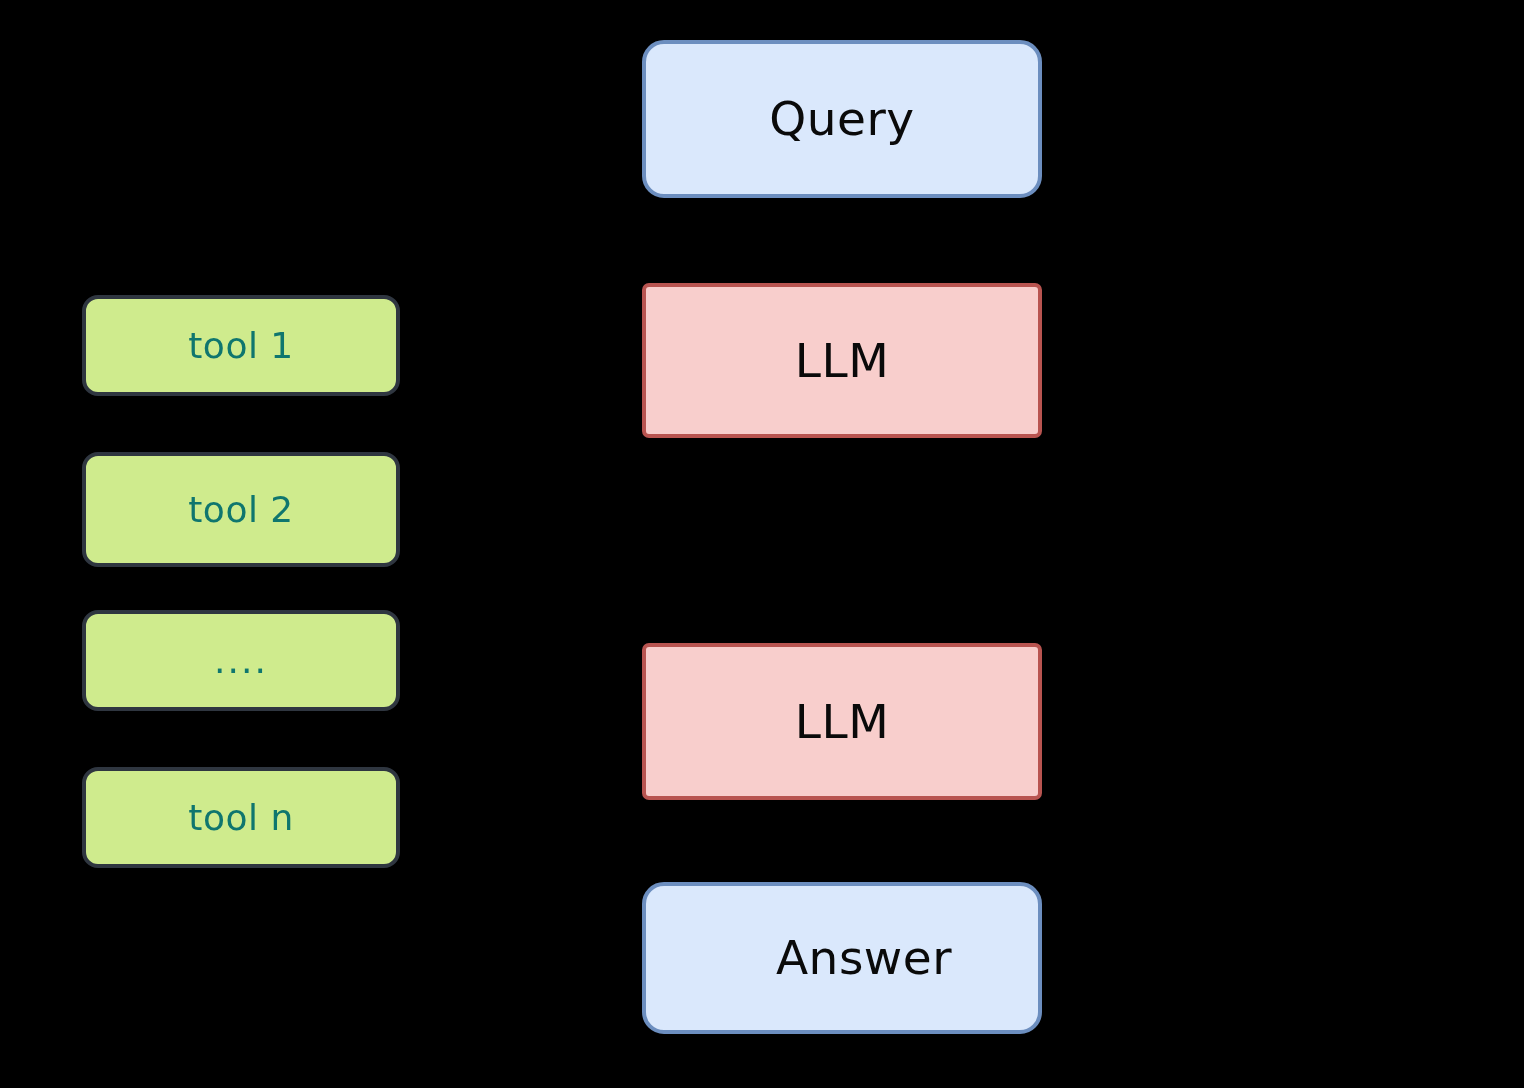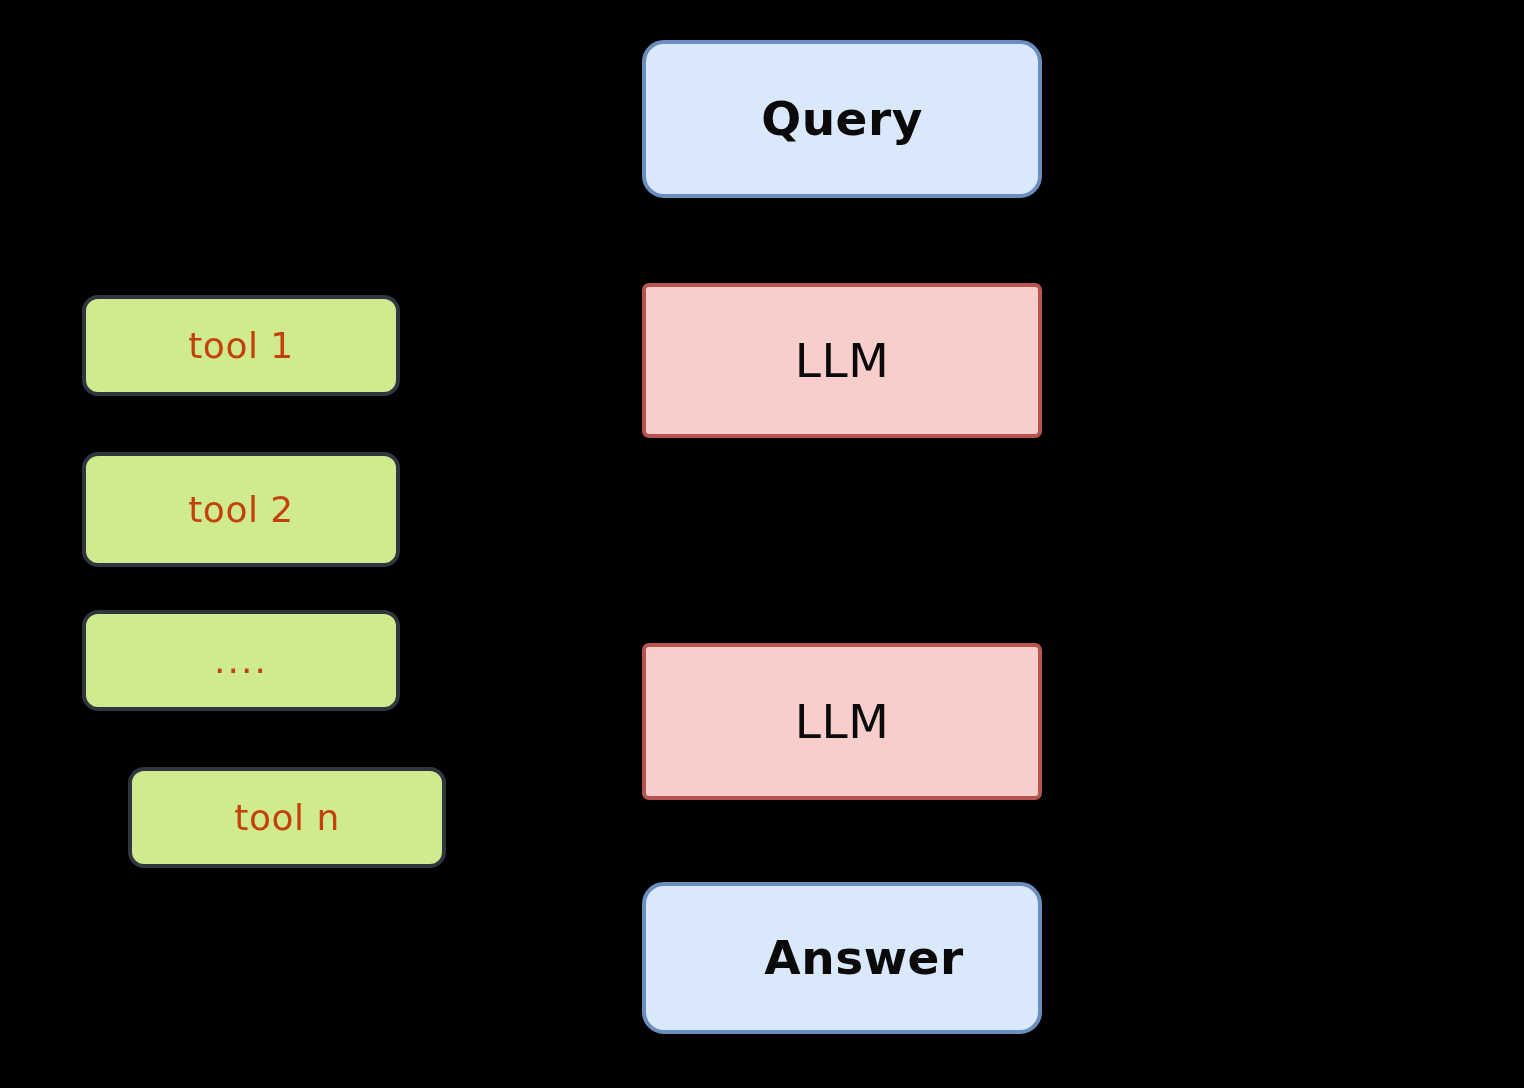--- a/index.html
+++ b/index.html
@@ -33,62 +33,62 @@
   }
 
   
   .n-blue {
     background: #dae8fc;
     border-color: #6c8ebf;
     border-width: 4px;
     border-radius: 22px;
     color: #0a0a0a;
     font-size: 47px;
-    font-weight: 700;
+    font-weight: 400;
   }
 
   
   .n-pink {
     background: #f8cecc;
     border-color: #b85450;
     border-width: 4px;
     border-radius: 7px;
     color: #0a0a0a;
     font-size: 47px;
     font-weight: 400;
     text-align: center;
   }
 
   
   .n-green {
     background: #cfeb8d;
     border-color: #2f3640;
     border-width: 4px;
     border-radius: 16px;
-    color: #c2410c;
+    color: #0f766e;
     font-size: 36px;
     font-weight: 400;
   }
 
   .dots {
     letter-spacing: 2px;
     font-size: 36px;
   }
 
   
   #node-query  { left: 642px; top: 40px;  width: 400px; height: 158px; }
   #node-llm-1  { left: 642px; top: 283px; width: 400px; height: 155px; }
   #node-llm-2  { left: 642px; top: 643px; width: 400px; height: 157px; }
   #node-answer { left: 642px; top: 882px; width: 400px; height: 152px; padding-left: 44px; }
 
   
   #node-tool-0 { left: 82px; top: 295px; width: 318px; height: 101px; }
   #node-tool-1 { left: 82px; top: 452px; width: 318px; height: 115px; }
   #node-tool-2 { left: 82px; top: 610px; width: 318px; height: 101px; }
-  #node-tool-3 { left: 82px; top: 767px; width: 318px; height: 101px; margin-left: 46px; }
+  #node-tool-3 { left: 82px; top: 767px; width: 318px; height: 101px; }
 </style>
 </head>
 <body>
 
 <div id="canvas">
 
   <div class="node n-blue" id="node-query">
     <span class="node-label">Query</span>
   </div>
 

